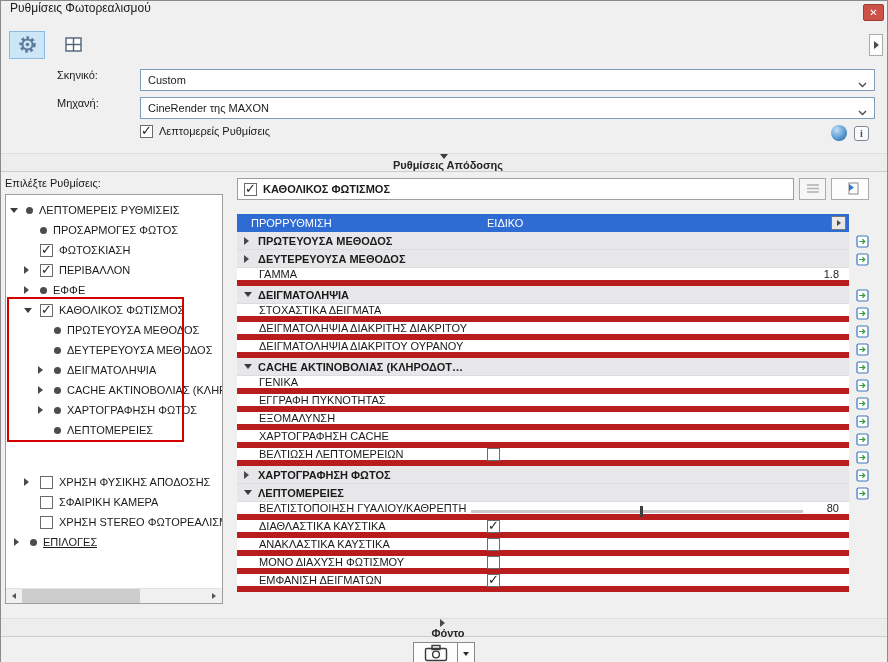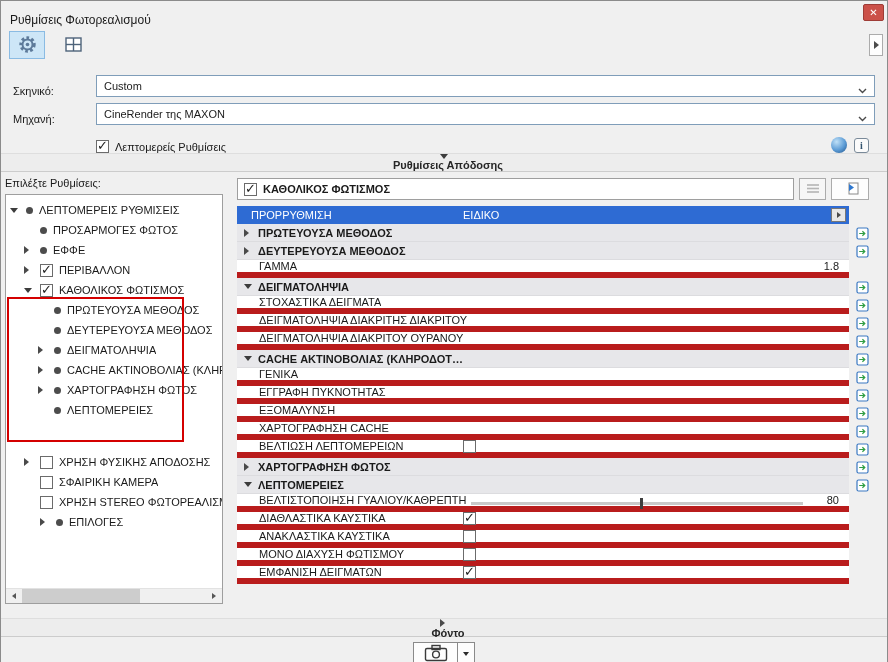--- a/index.html
+++ b/index.html
@@ -3,39 +3,39 @@
 <meta charset="utf-8">
 <style>
   * { margin:0; padding:0; box-sizing:border-box; }
   html,body { width:888px; height:662px; overflow:hidden; background:#cfcfcf; }
   body { font-family:"Liberation Sans","DejaVu Sans",sans-serif; font-size:11px; color:#1a1a1a; }
 
   .dialog { position:absolute; left:0; top:0; width:888px; height:662px;
             background:#f0f0f0; border:1px solid #8b8b8b; }
 
   
-  .titlebar { height:26px; display:flex; align-items:flex-end; padding-left:9px;
+  .titlebar { height:26px; display:flex; align-items:flex-start; padding-left:9px;
               background:#f0f0f0; font-size:12px; position:relative; }
   .close-btn { position:absolute; right:3px; top:3px; width:21px; height:17px;
                background:#cb5149; border:1px solid #9e3c36; border-radius:2px;
                color:#fff; font-size:10px; display:flex; align-items:center;
                justify-content:center; cursor:pointer; }
 
   
   .toolbar { height:36px; display:flex; align-items:center; padding:0 8px; position:relative; }
   .tool-btn { width:36px; height:28px; display:flex; align-items:center; justify-content:center;
               border:1px solid transparent; margin-right:10px; background:transparent; }
   .tool-btn.active { background:#cde6f7; border-color:#8abbe3; }
   .side-arrow-btn { position:absolute; right:4px; top:7px; width:14px; height:22px;
                     border:1px solid #ababab; background:#fdfdfd; display:flex;
                     align-items:center; justify-content:center; }
 
   
   .form { padding-top:6px; }
-  .form-row { display:flex; align-items:flex-end; height:28px; padding:0 12px; }
+  .form-row { display:flex; align-items:flex-start; height:28px; padding:0 12px;margin-left:44px; }
   .form-label { width:83px; flex:none; }
   .combo { flex:1; height:22px; background:#fff; border:1px solid #7f9db9;
            display:flex; align-items:center; padding:0 7px; position:relative; }
   .combo .chev { position:absolute; right:7px; top:8px; }
   .check-row { padding-left:95px; }
   .win-check { width:13px; height:13px; background:#fff; border:1px solid #6b6b6b;
                display:inline-block; position:relative; flex:none; }
   .win-check.checked::after { content:"✓"; position:absolute; left:0px; top:-3px;
                font-size:13px; font-weight:bold; color:#1d1d1d; }
   .check-label { margin-left:6px; }
@@ -80,32 +80,32 @@
   
   .right { flex:1; padding:6px 18px 0 4px; display:flex; flex-direction:column; }
   .right-hdr { display:flex; align-items:center; height:22px; gap:5px; }
   .hdr-box { flex:1; height:22px; background:#fff; border:1px solid #9e9e9e;
              display:flex; align-items:center; padding:0 6px; gap:6px; font-weight:bold; }
   .mini-btn { height:22px; border:1px solid #ababab; background:#f6f6f6;
               display:flex; align-items:center; justify-content:center; }
   .menu-btn { width:27px; }
   .import-btn { width:38px; background:#fdfdfd; }
 
-  .table-wrap { display:flex; margin-top:6px; }
+  .table-wrap { display:flex; margin-top:14px; }
   .prows { flex:1; }
   .picons { width:20px; flex:none; }
   .prow { height:18px; display:flex; align-items:center; position:relative;
           background:#fff; border-bottom:6px solid #b91c1c; white-space:nowrap; }
   .prow .plabel { padding-left:22px; overflow:hidden; }
   .prow.group { background:#e7e7ea; border-bottom:1px solid #dcdcdf; font-weight:bold; }
   .prow.group .plabel { padding-left:0; }
   .prow .pexp { width:14px; margin-left:7px; display:flex; flex:none; }
   .prow.preset { background:#2e6bd3; border-bottom:1px solid #2e6bd3; color:#fff; }
   .prow.preset .plabel { padding-left:14px; }
-  .pvalue-col { position:absolute; left:226px; display:flex; align-items:center; }
+  .pvalue-col { position:absolute; left:250px; display:flex; align-items:center; }
   .pvalue-right { position:absolute; right:10px; }
   .preset-flyout { position:absolute; right:3px; top:2px; width:15px; height:14px;
                    background:#e8e8e8; border:1px solid #777; display:flex;
                    align-items:center; justify-content:center; }
   .preset-flyout .tri-r { border-left-width:4px; border-top-width:3px; border-bottom-width:3px; }
   .slider-track { position:absolute; left:234px; right:46px; top:8px; height:3px; background:#c9c9c9; }
   .slider-handle { position:absolute; top:-4px; width:3px; height:11px; background:#3e3e3e; }
   .icell { height:18px; display:flex; align-items:center; justify-content:flex-end; }
 
   
@@ -208,35 +208,40 @@
               </span>
               <span class="bullet"></span>
               <span class="tlabel">ΛΕΠΤΟΜΕΡΕΙΣ ΡΥΘΜΙΣΕΙΣ</span>
             </div>
             <div class="tree-row" style="padding-left: 18px;">
               <span class="exp"></span>
               <span class="bullet"></span>
               <span class="tlabel">ΠΡΟΣΑΡΜΟΓΕΣ ΦΩΤΟΣ</span>
             </div>
             <div class="tree-row" style="padding-left: 18px;">
-              <span class="exp">
-                <span class="tri-r"></span>
-              </span>
-              <span class="bullet"></span>
-              <span class="tlabel">ΕΦΦΕ</span>
+              <span class="exp"></span>
+              <span class="win-check checked"></span>
+              <span class="tlabel">ΦΩΤΟΣΚΙΑΣΗ</span>
             </div>
             <div class="tree-row" style="padding-left: 18px;">
               <span class="exp">
                 <span class="tri-r"></span>
               </span>
               <span class="win-check checked"></span>
               <span class="tlabel">ΠΕΡΙΒΑΛΛΟΝ</span>
             </div>
             <div class="tree-row" style="padding-left: 18px;">
               <span class="exp">
+                <span class="tri-r"></span>
+              </span>
+              <span class="bullet"></span>
+              <span class="tlabel">ΕΦΦΕ</span>
+            </div>
+            <div class="tree-row" style="padding-left: 18px;">
+              <span class="exp">
                 <span class="tri-d"></span>
               </span>
               <span class="win-check checked"></span>
               <span class="tlabel">ΚΑΘΟΛΙΚΟΣ ΦΩΤΙΣΜΟΣ</span>
             </div>
             <div class="tree-row" style="padding-left: 32px;">
               <span class="exp"></span>
               <span class="bullet"></span>
               <span class="tlabel">ΠΡΩΤΕΥΟΥΣΑ ΜΕΘΟΔΟΣ</span>
             </div>
@@ -281,21 +286,21 @@
             <div class="tree-row" style="padding-left: 18px;">
               <span class="exp"></span>
               <span class="win-check"></span>
               <span class="tlabel">ΣΦΑΙΡΙΚΗ ΚΑΜΕΡΑ</span>
             </div>
             <div class="tree-row" style="padding-left: 18px;">
               <span class="exp"></span>
               <span class="win-check"></span>
               <span class="tlabel">ΧΡΗΣΗ STEREO ΦΩΤΟΡΕΑΛΙΣΜΟΥ</span>
             </div>
-            <div class="tree-row" style="padding-left: 34px;">
+            <div class="tree-row" style="padding-left: 8px; text-decoration: underline;">
               <span class="exp">
                 <span class="tri-r"></span>
               </span>
               <span class="bullet"></span>
               <span class="tlabel">ΕΠΙΛΟΓΕΣ</span>
             </div>
           </div>
         <div class="red-box"></div>
         <div class="hscroll">
           <div class="sb-arrow">

